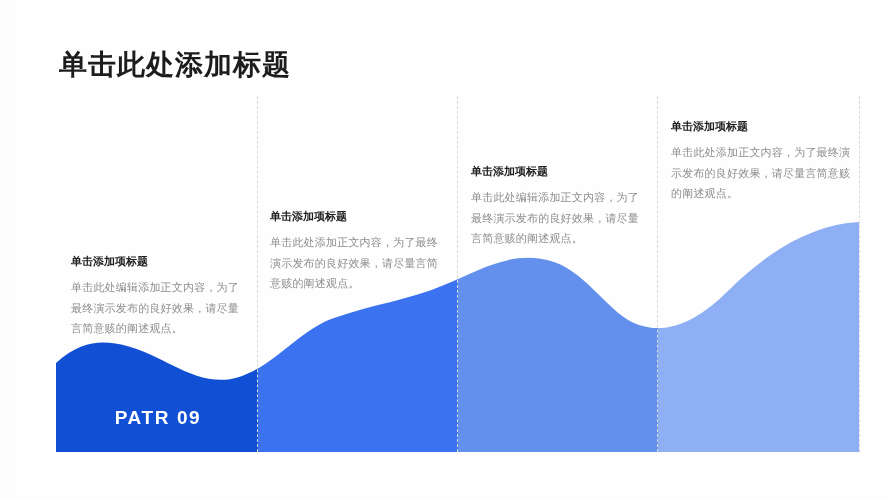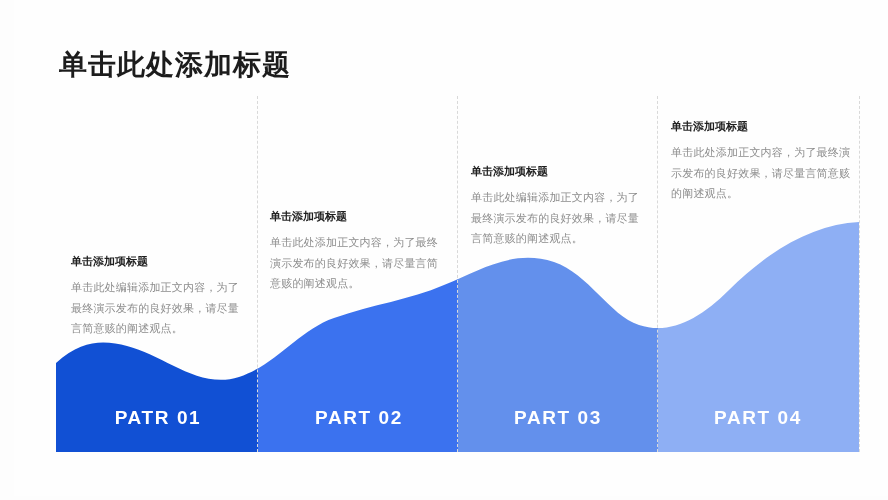--- a/index.html
+++ b/index.html
@@ -149,18 +149,15 @@
   <div class="col col-3">
     <p class="col-head">单击添加项标题</p>
     <p class="col-body">单击此处编辑添加正文内容，为了最终演示发布的良好效果，请尽量言简意赅的阐述观点。</p>
   </div>
 
   <div class="col col-4">
     <p class="col-head">单击添加项标题</p>
     <p class="col-body">单击此处添加正文内容，为了最终演示发布的良好效果，请尽量言简意赅的阐述观点。</p>
   </div>
 
-  <div class="part-label part-1">PATR 01</div>
-  <div class="part-label part-2">PART 02</div>
-  <div class="part-label part-3">PART 03</div>
-  <div class="part-label part-4">PART 04</div>
+  <div class="part-label part-1">PATR 09</div>
 
 </div>
 
 </body></html>

